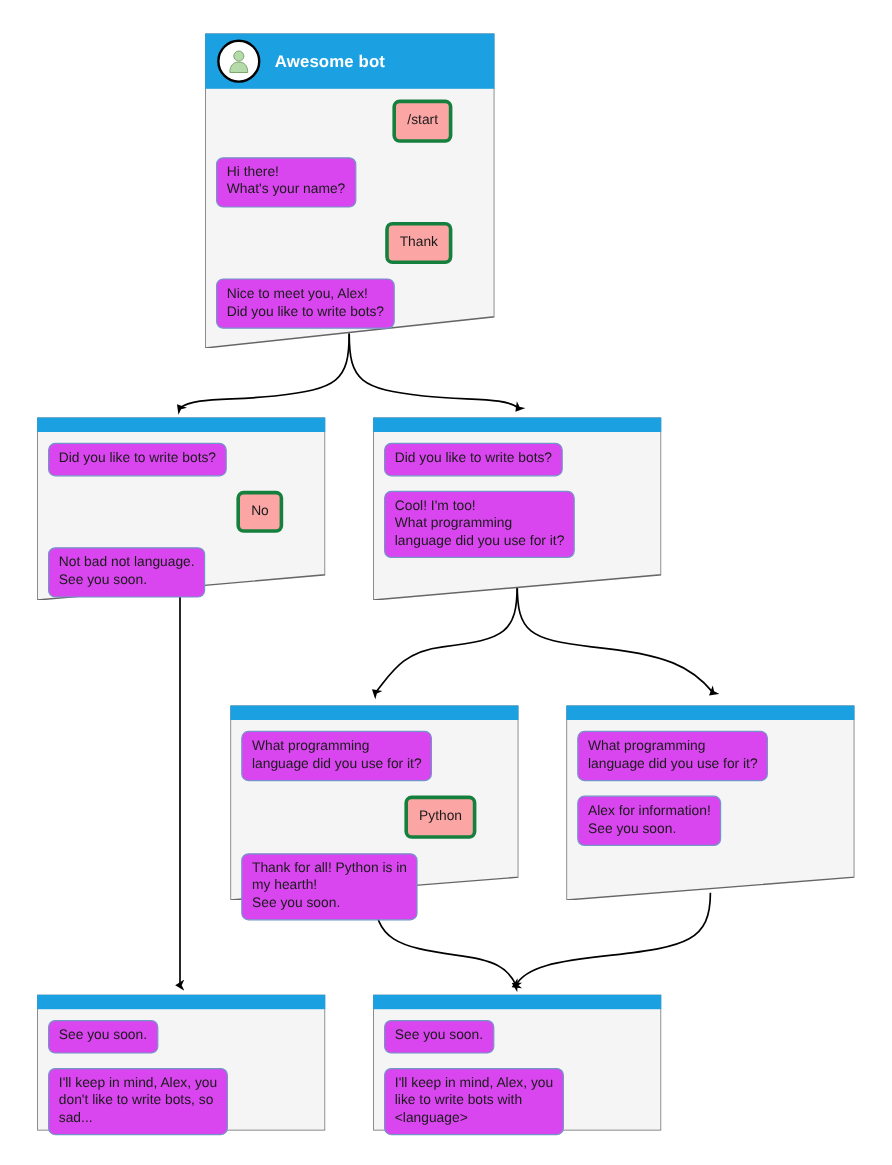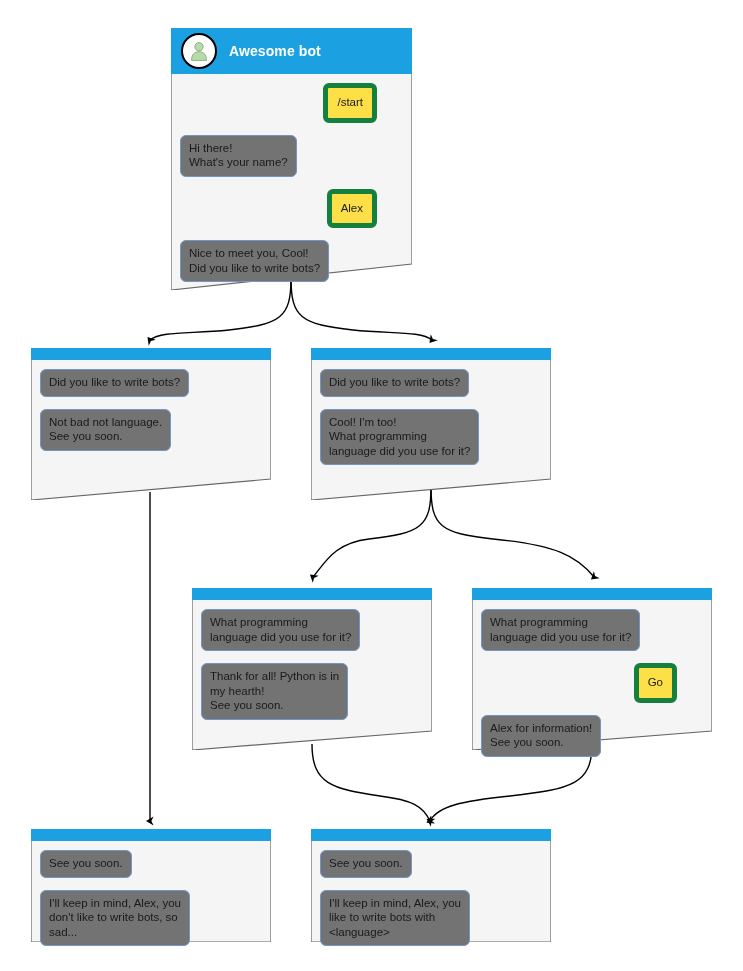--- a/index.html
+++ b/index.html
@@ -101,26 +101,26 @@
     border-radius: 6px;
     padding: 5px 8px 6px 8px;
     font-size: 11.5px;
     line-height: 14.5px;
     color: #1a1a1a;
     box-sizing: border-box;
     white-space: pre-line;
     max-width: 185px;
   }
   .bubble.bot {
-    background: #737373;
+    background: #d946ef;
     border: 1px solid #7396c8;
   }
   .bubble.user {
-    background: #fde047;
-    border: 5px solid #15803d;
+    background: #fca5a5;
+    border: 3px solid #15803d;
     text-align: left;
     padding: 7px 9px 8px 9px;
   }
 </style>
 </head>
 <body>
 
 <div id="canvas">
 
   <svg id="edges" viewBox="0 0 743 971" width="743" height="971">
@@ -160,40 +160,43 @@
       </div>
       <div class="chat-body">
         <div class="msg-row right">
           <div class="bubble user">/start</div>
         </div>
         <div class="msg-row left">
           <div class="bubble bot">Hi there!
 What's your name?</div>
         </div>
         <div class="msg-row right">
-          <div class="bubble user">Alex</div>
-        </div>
-        <div class="msg-row left">
-          <div class="bubble bot">Nice to meet you, Cool!
+          <div class="bubble user">Thank</div>
+        </div>
+        <div class="msg-row left">
+          <div class="bubble bot">Nice to meet you, Alex!
 Did you like to write bots?</div>
         </div>
       </div>
     </div>
   </div>
 
   <div class="node" style="left:31px; top:348px; width:240px; height:152px;">
     <svg class="node-skew-bg" viewBox="0 0 240 152" preserveAspectRatio="none">
       <polygon points="0,0 240,0 240,131 0,152" fill="#f5f5f5" stroke="#666666" stroke-width="1.2"></polygon>
     </svg>
     <div class="node-inner">
       <div class="node-header thin"></div>
       <div class="chat-body">
         <div class="msg-row left">
           <div class="bubble bot">Did you like to write bots?</div>
         </div>
+        <div class="msg-row right">
+          <div class="bubble user">No</div>
+        </div>
         <div class="msg-row left">
           <div class="bubble bot">Not bad not language.
 See you soon.</div>
         </div>
       </div>
     </div>
   </div>
 
   <div class="node" style="left:311px; top:348px; width:240px; height:152px;">
     <svg class="node-skew-bg" viewBox="0 0 240 152" preserveAspectRatio="none">
@@ -218,43 +221,43 @@
     <svg class="node-skew-bg" viewBox="0 0 240 162" preserveAspectRatio="none">
       <polygon points="0,0 240,0 240,143 0,162" fill="#f5f5f5" stroke="#666666" stroke-width="1.2"></polygon>
     </svg>
     <div class="node-inner">
       <div class="node-header thin"></div>
       <div class="chat-body">
         <div class="msg-row left">
           <div class="bubble bot">What programming
 language did you use for it?</div>
         </div>
+        <div class="msg-row right">
+          <div class="bubble user">Python</div>
+        </div>
         <div class="msg-row left">
           <div class="bubble bot">Thank for all! Python is in
 my hearth!
 See you soon.</div>
         </div>
       </div>
     </div>
   </div>
 
   <div class="node" style="left:472px; top:588px; width:240px; height:162px;">
     <svg class="node-skew-bg" viewBox="0 0 240 162" preserveAspectRatio="none">
       <polygon points="0,0 240,0 240,143 0,162" fill="#f5f5f5" stroke="#666666" stroke-width="1.2"></polygon>
     </svg>
     <div class="node-inner">
       <div class="node-header thin"></div>
       <div class="chat-body">
         <div class="msg-row left">
           <div class="bubble bot">What programming
 language did you use for it?</div>
         </div>
-        <div class="msg-row right">
-          <div class="bubble user">Go</div>
-        </div>
         <div class="msg-row left">
           <div class="bubble bot">Alex for information!
 See you soon.</div>
         </div>
       </div>
     </div>
   </div>
 
   <div class="node" style="left:31px; top:829px; width:240px; height:113px;">
     <svg class="node-skew-bg" viewBox="0 0 240 113" preserveAspectRatio="none">

